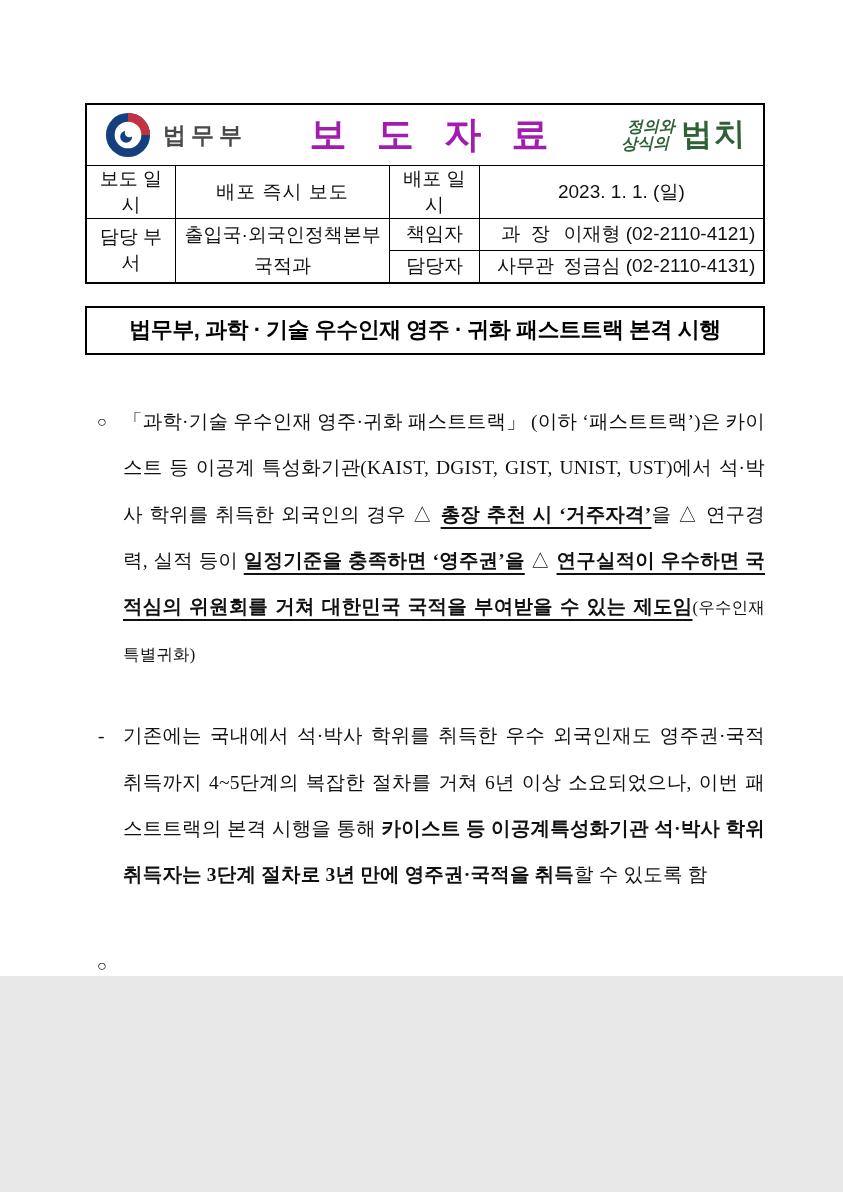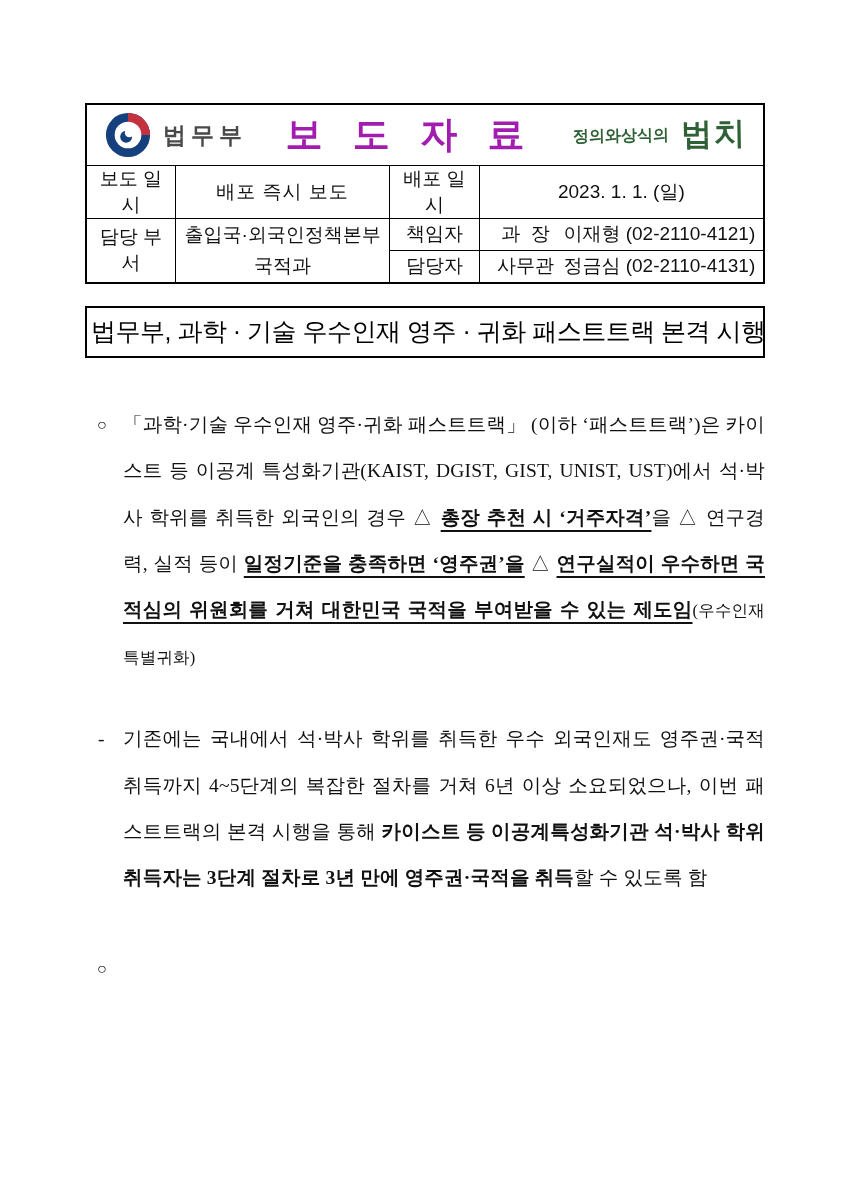--- a/index.html
+++ b/index.html
@@ -1,18 +1,18 @@
 <!DOCTYPE html>
 <html lang="ko"><head>
 <meta charset="utf-8">
 <style>
   html,body { margin:0; padding:0; background:#e8e8e8; }
   .page {
     position: relative;
-    width: 843px; height: 1192px;
+    width: 843px; height: 976px;
     margin: 0 auto;
     background: #ffffff;
     font-family: "Liberation Serif", serif;
     color: #111;
     box-sizing: border-box;
     padding: 103px 78px 0 85px;
   }
   
   table.info-table {
     width: 100%;
@@ -29,43 +29,43 @@
     text-align: center;
     vertical-align: middle;
   }
   tr.masthead-row td { height: 60px; padding: 0 10px; }
   .masthead { display:flex; align-items:center; justify-content:space-between; }
   .brand { display:flex; align-items:center; gap:12px; padding-left:8px; }
   .emblem { width:46px; height:46px; display:block; }
   .ministry { font-size:23px; font-weight:700; color:#4a4a4a; letter-spacing:5px; }
   .doc-type { font-size:37px; font-weight:900; color:#a21caf; letter-spacing:10px; white-space:nowrap; }
   .slogan { display:flex; align-items:center; gap:6px; padding-right:6px; transform:rotate(-1deg); }
-  .slogan-small { display:flex; flex-direction:row; align-items:flex-end; line-height:1.05; }
+  .slogan-small { display:flex; flex-direction:column; align-items:flex-end; line-height:1.05;font-style:italic; }
   .slogan-small span { font-size:16px; font-weight:700; }
   .slogan-small span:last-child { margin-right:6px; }
   .slogan-big { font-size:31px; font-weight:900; letter-spacing:2px; }
   th.lbl { font-weight:700; }
   td.val-bold { font-weight:700; letter-spacing:1px; }
   tr.r1 th, tr.r1 td { height: 40px; }
   tr.r2 th, tr.r2 td, tr.r3 th, tr.r3 td { height: 30px; }
   td.dept div { line-height: 1.65; }
   td.person { text-align:left; padding-left:16px; white-space:pre; }
   td.person .ptitle { display:inline-block; min-width:76px; }
   
   .title-box {
     margin-top: 22px;
     border: 2.5px solid #000;
     padding: 7px 4px 8px 4px;
     text-align: center;
   }
   .title-box h1 {
     margin:0;
     font-family: "Liberation Sans", sans-serif;
-    font-size: 25px;
-    font-weight: 400;
+    font-size: 22px;
+    font-weight: 700;
     letter-spacing: -0.5px;
     color:#000;
     white-space: nowrap;
   }
   
   .doc-body { margin-top: 24px; }
   .para {
     margin: 0;
     font-size: 19.5px;
     line-height: 2.38;

